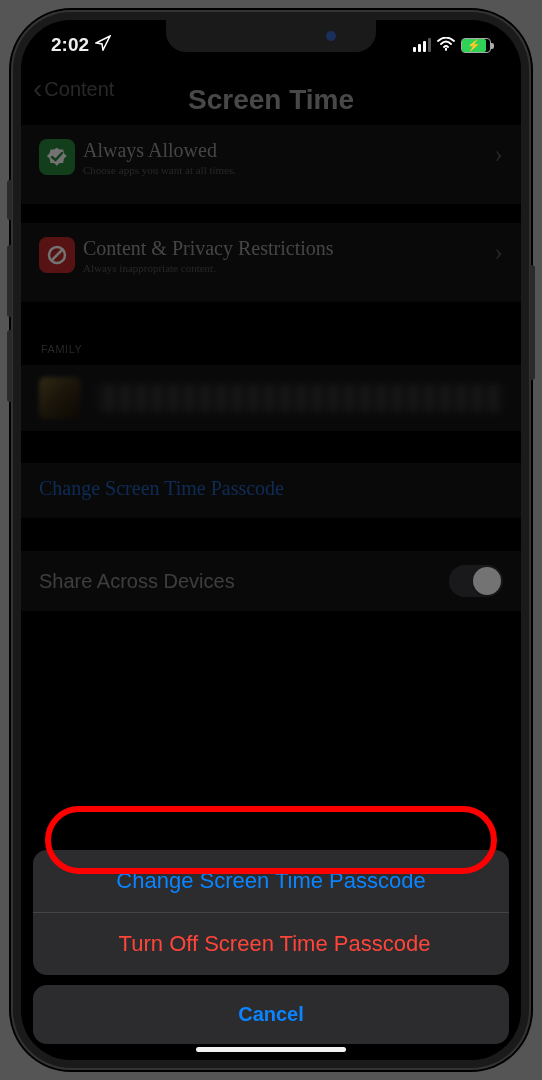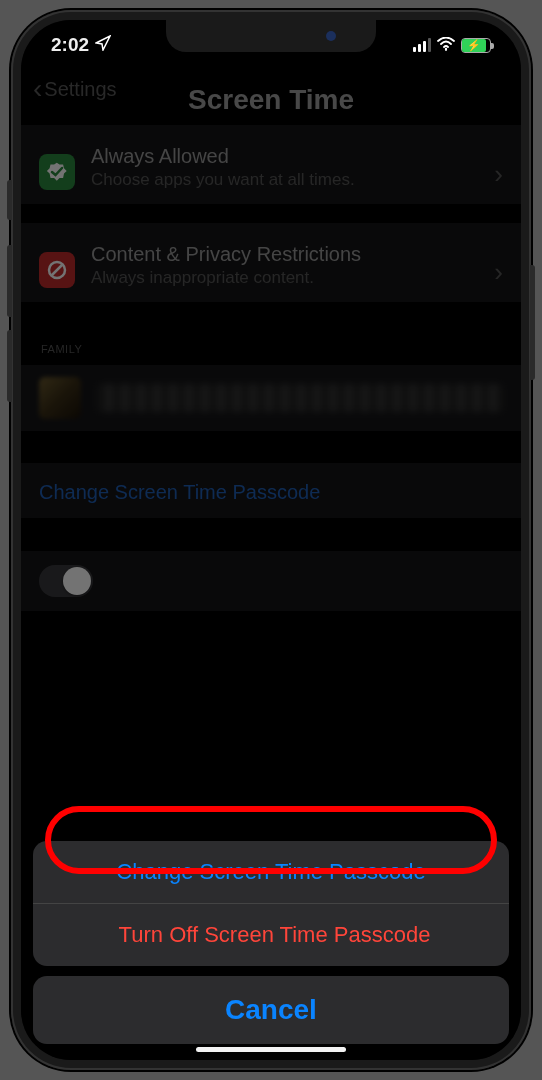--- a/index.html
+++ b/index.html
@@ -100,34 +100,35 @@
     position: absolute; left: 12px; top: 55px;
     display: flex; align-items: center;
     color: #5a5a5a; font-size: 20px;
     gap: 2px;
   }
   .chev { font-size: 28px; line-height:1;}
 
   .content { z-index:1; position:relative;}
 
   .cell {
-    display:flex; align-items:flex-end;
+    display:flex; align-items:flex-start;
     background: rgba(28,28,30,0.8);
     padding: 14px 18px;
     border-bottom: 0.5px solid #000;
-    gap:16px;
+    gap:8px;
     min-height:80px;
+    font-family:Liberation Serif, serif;
   }
   .cell.single{ min-height:56px;}
   .icon-box { width:36px;height:36px;border-radius:8px;display:flex;align-items:center;justify-content:center;flex-shrink:0;}
   .icon-green{ background:#2b8a3e;}
   .icon-red{ background:#c02c2c;}
   .cell-text { flex:1;}
   .cell-title { color:#999; font-size:20px;}
-  .cell-sub { color:#555; font-size:17px; margin-top:2px;}
+  .cell-sub { color:#555; font-size:11px; margin-top:2px;}
   .cell-chev { color:#555; font-size:26px;}
   .blue-text{ color:#1f5fb8;}
 
   .section-header{ color:#555; font-size:11px; letter-spacing:0.5px; padding: 40px 20px 10px;}
   .spacer { height:32px;}
 
   .family-row{
     display:flex;align-items:center;gap:16px;
     padding:12px 18px;background: rgba(28,28,30,0.8);
   }
@@ -167,21 +168,21 @@
     text-align:center;
     font-size:22px;
     border-bottom:0.5px solid #444;
   }
   .sheet-btn:last-child{border-bottom:none;margin-left:7px;}
   .sheet-blue{color:#0a84ff;}
   .sheet-red{color:#ff453a;}
   .sheet-cancel{
     background:#2c2c2e;
     border-radius:14px;
-    padding:18px;text-align:center;font-size:28px;font-weight:600;color:#0a84ff;
+    padding:18px;text-align:center;font-size:20px;font-weight:600;color:#0a84ff;
   }
 
   .highlight-ring{
     position:absolute;
     border: 6px solid #ff0000;
     border-radius: 36px;
     pointer-events:none;
     z-index:10;
   }
 
@@ -230,21 +231,21 @@
               <span class="bolt">⚡</span>
             </div>
           </div>
       </div>
     </div>
 
     <div class="content">
       <div class="nav">
         <div class="nav-back">
           <span class="chev">‹</span>
-          <span>Settings</span>
+          <span>Content</span>
         </div>
         <div class="nav-title">Screen Time</div>
       </div>
 
       <div class="cell">
         <div class="icon-box icon-green">
           <svg width="22" height="22" viewBox="0 0 22 22">
               <path d="M11 1 L14 3 L18 3 L19 7 L22 10 L19 13 L18 18 L14 18 L11 21 L8 18 L4 18 L3 13 L0 10 L3 7 L4 3 L8 3 Z" fill="#fff" transform="scale(0.9) translate(1,1)"></path>
               <path d="M6 11 L9.5 14 L16 7" fill="none" stroke="#2b8a3e" stroke-width="2.5" stroke-linecap="round"></path>
             </svg>
@@ -283,20 +284,21 @@
 
       <div class="cell single">
         <div class="cell-text">
           <div class="cell-title blue-text">Change Screen Time Passcode</div>
         </div>
       </div>
 
       <div class="spacer"></div>
 
       <div class="toggle-row">
+        <span>Share Across Devices</span>
         <div class="switch">
             <div class="switch-knob"></div>
           </div>
       </div>
     </div>
 
     <div class="dim"></div>
 
     <div class="sheet">
       <div class="sheet-group">

